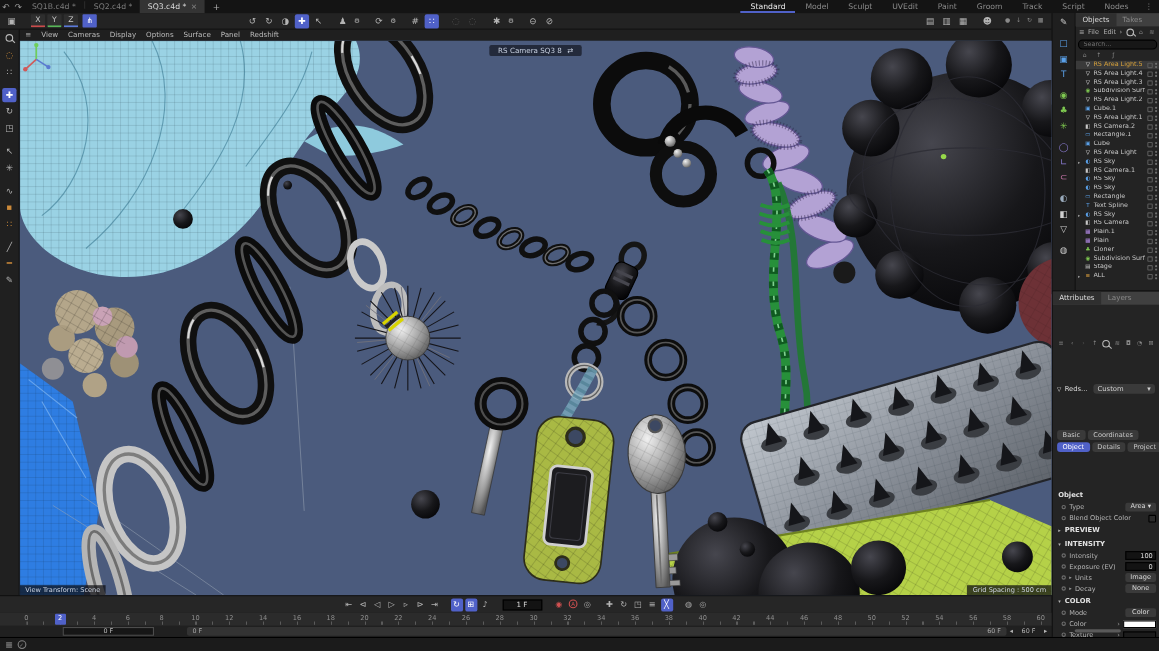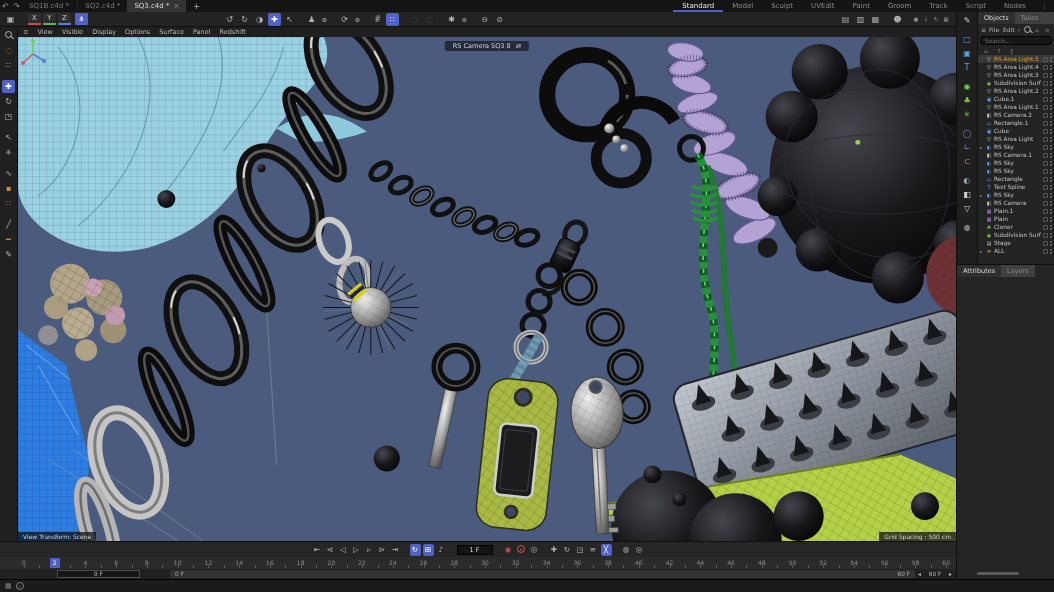--- a/index.html
+++ b/index.html
@@ -84,21 +84,21 @@
   .plist { flex:1; overflow:hidden; background:#232323; }
   .orow { height:8px; display:flex; align-items:center; gap:2px; padding:0 2px; font-size:5.8px; color:#c6c6c6; white-space:nowrap; cursor:pointer; }
   .orow.selected { background:#3a3a3a; color:#d7a13a; }
   .oexp { width:4px; font-size:4px; color:#999; }
   .oicon { width:6px; font-size:5px; text-align:center; }
   .oname { flex:1; overflow:hidden; }
   .obox { width:5px; height:5px; border:1px solid #5a5a5a; border-radius:1px; flex:none; }
   .odots { display:flex; flex-direction:column; gap:1px; }
   .odots i { width:2px; height:2px; border-radius:50%; background:#6f6f6f; }
 
-  .attrpanel { flex:1; border-top:1px solid #0e0e0e; display:flex; flex-direction:row; font-size:6px; position:relative; min-height:0; overflow:hidden;gap:32px; }
+  .attrpanel { flex:1; border-top:1px solid #0e0e0e; display:flex; flex-direction:column; font-size:6px; position:relative; min-height:0; overflow:hidden;gap:32px; }
   .aicons { height:10px; display:flex; align-items:center; gap:3px; padding:0 4px; color:#a0a0a0; font-size:6.5px; }
   .aicons .dim { color:#555; }
   .amode { height:12px; display:flex; align-items:center; gap:3px; padding:0 4px; color:#ddd; font-size:6.2px; }
   .adropchip { margin-left:2px; flex:1; background:#3a3a3a; border-radius:3px; height:9px; display:flex; justify-content:space-between; padding:0 4px; line-height:9px; color:#cfcfcf; }
   .achips { display:flex; gap:2px; padding:1px 4px; }
   .chip { background:#3a3a3a; border-radius:3px; padding:0 5px; height:9px; line-height:9px; font-size:6px; color:#c8c8c8; cursor:pointer; }
   .chip.active { background:#5061c8; color:#fff; }
   .ahead { height:10px; line-height:10px; font-weight:bold; font-size:6.2px; color:#e2e2e2; padding-left:5px; margin-top:2px; }
   .ahead .arr { display:inline-block; width:6px; color:#b0b0b0; font-size:4.5px; }
   .arow { height:10px; display:flex; align-items:center; gap:3px; padding:0 3px 0 8px; color:#b5b5b5; }
@@ -223,21 +223,21 @@
             <span class="tool-ic" style="color: rgb(204, 138, 58);">∷</span>
             <span class="tool-ic gap">╱</span>
             <span class="tool-ic" style="color: rgb(204, 138, 58);">━</span>
             <span class="tool-ic">✎</span>
           </div>
         <div class="vp-col">
           <div class="vpmenu">
             <span class="mi">≡</span>
             <span id="vp-menu-items" style="display:flex;gap:9px">
                 <span class="mi">View</span>
-                <span class="mi">Visible</span>
+                <span class="mi">Cameras</span>
                 <span class="mi">Display</span>
                 <span class="mi">Options</span>
                 <span class="mi">Surface</span>
                 <span class="mi">Panel</span>
                 <span class="mi">Redshift</span>
               </span>
           </div>
 
           <div class="viewport">
 

